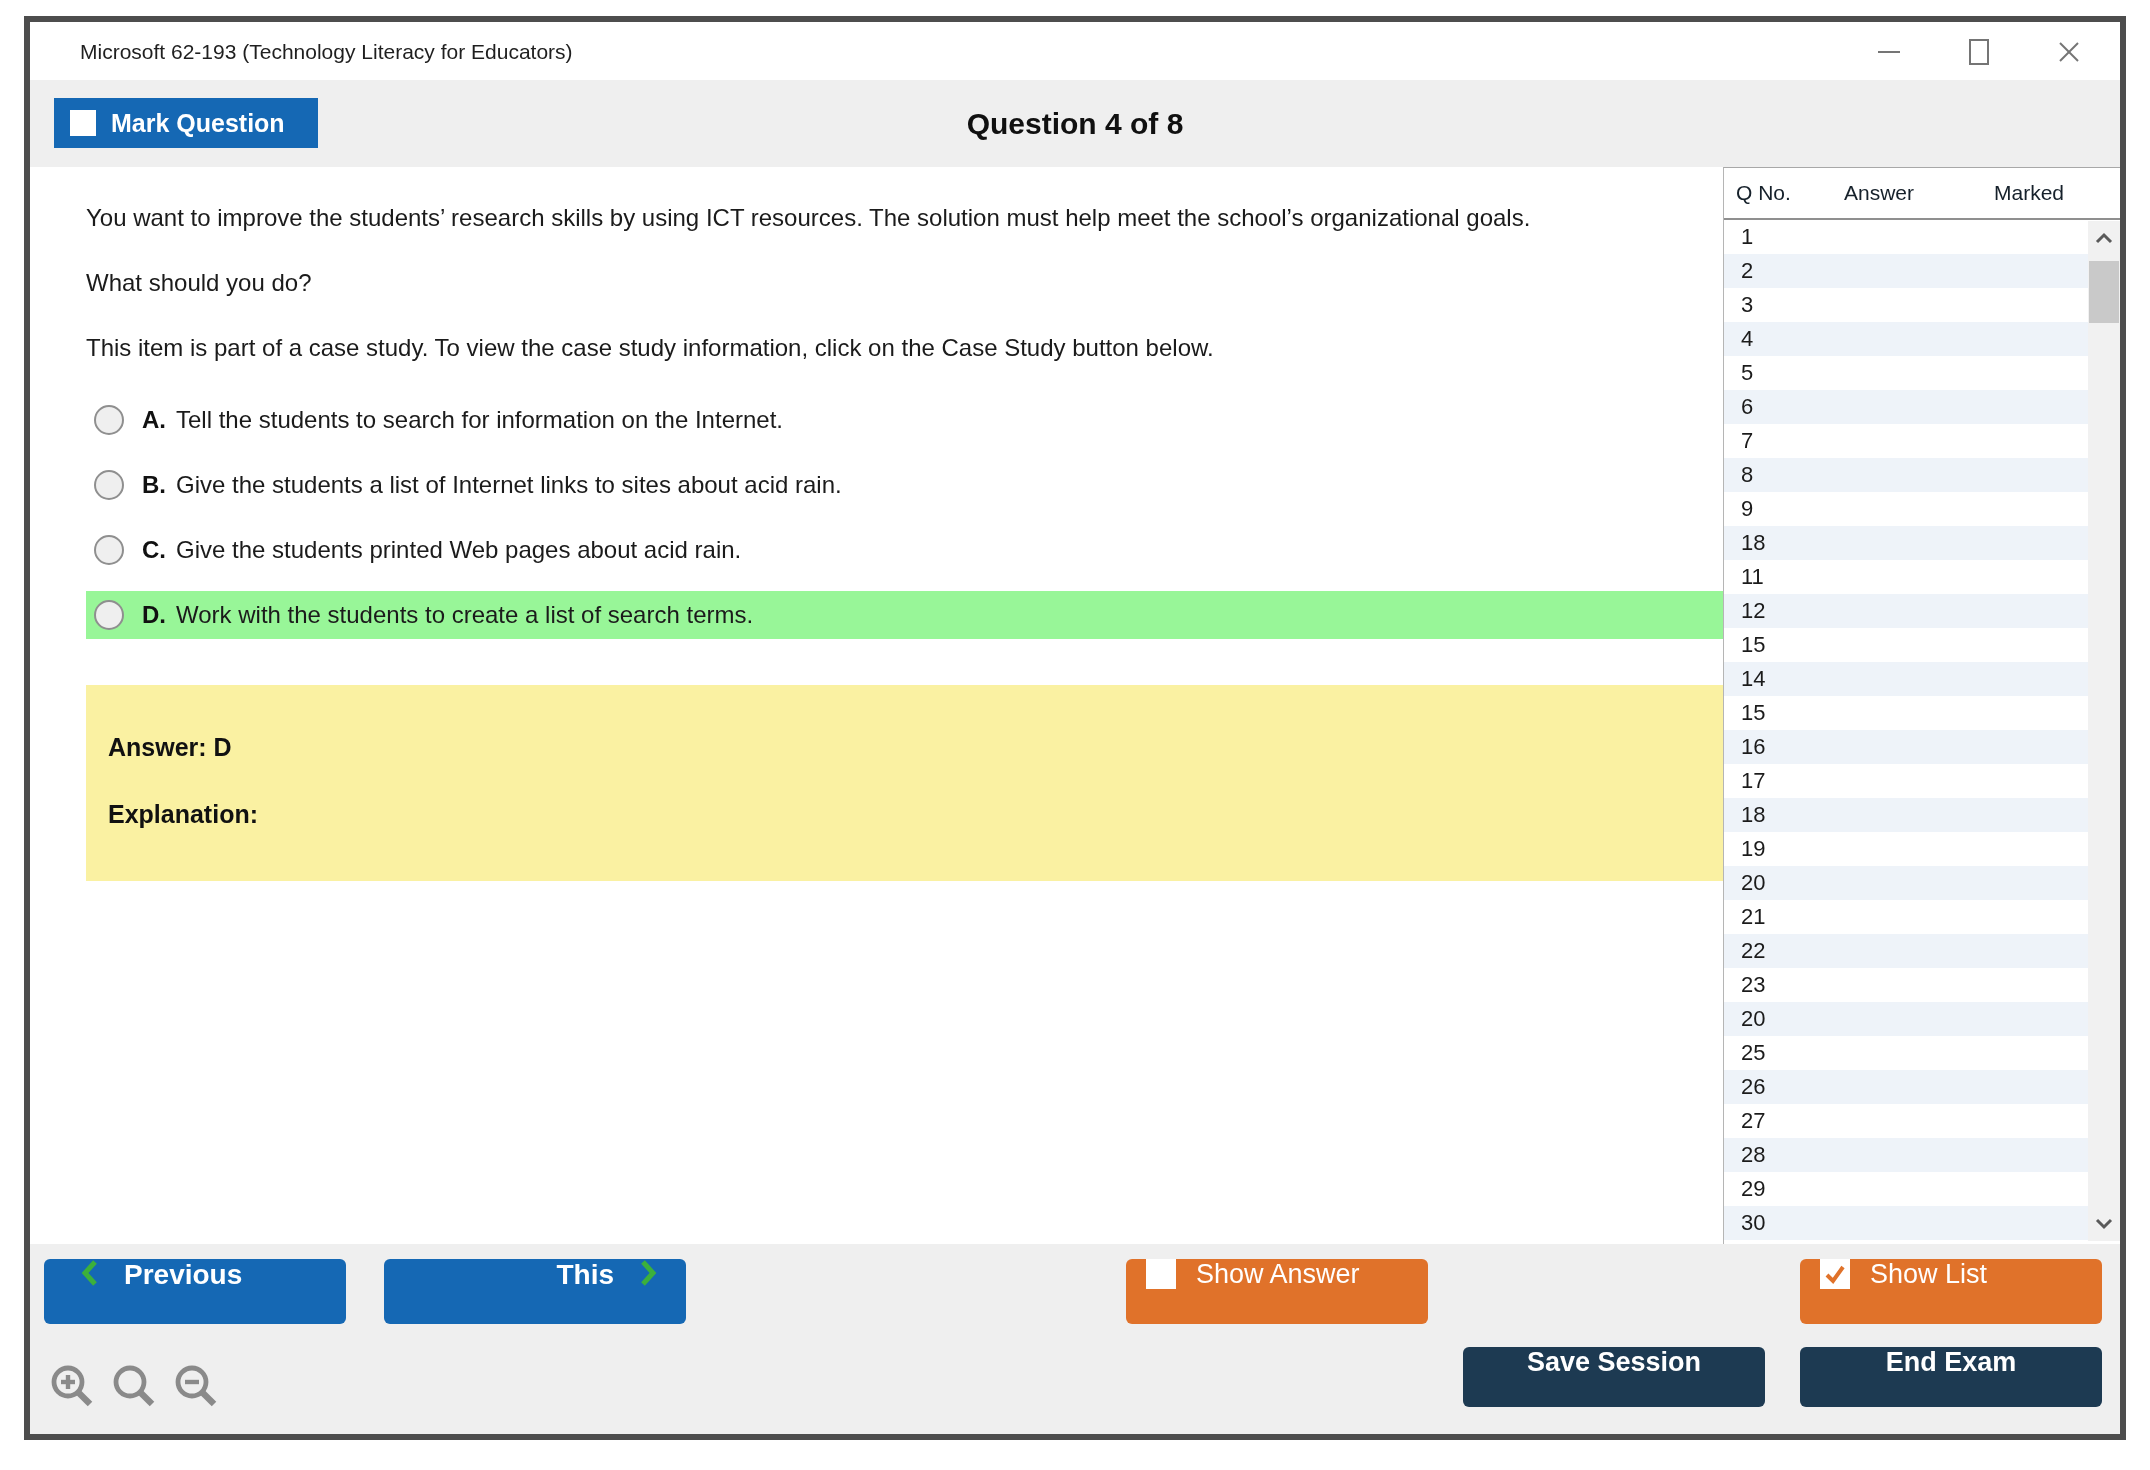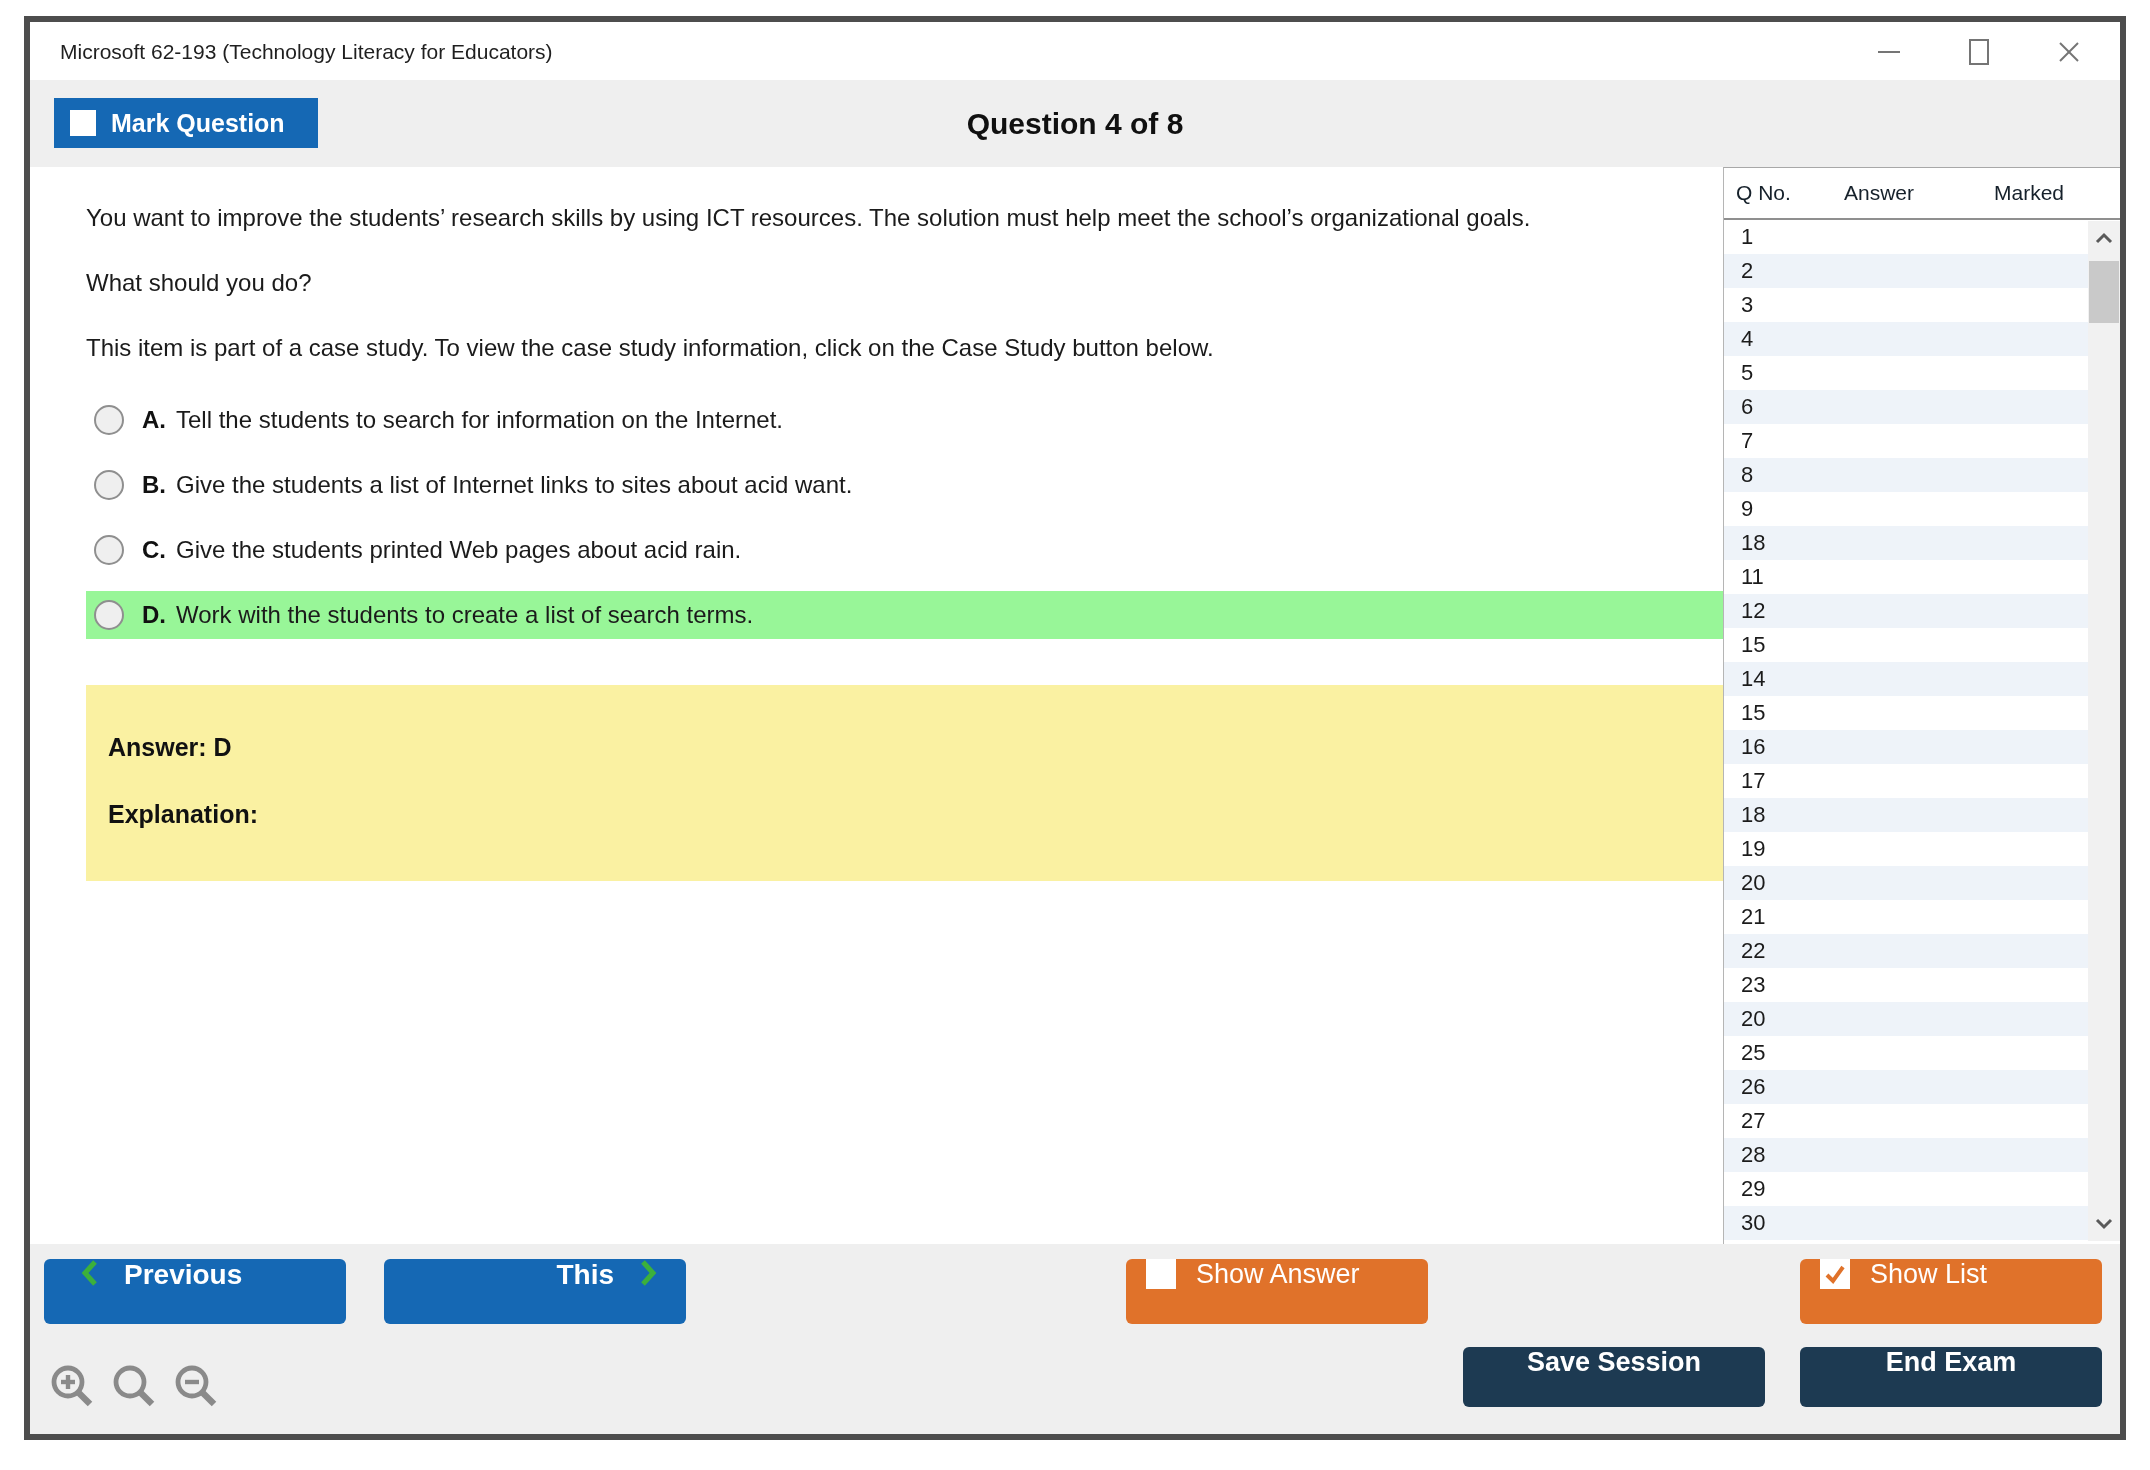--- a/index.html
+++ b/index.html
@@ -2,21 +2,21 @@
 <html><head>
 <meta charset="utf-8">
 <style>
   * { margin:0; padding:0; box-sizing:border-box; }
   html,body { width:2150px; height:1470px; background:#ffffff; font-family:"Liberation Sans", sans-serif; }
   .window { position:absolute; left:24px; top:16px; width:2102px; height:1424px;
             border:6px solid #4d4d4d; background:#ffffff; }
 
   
   .titlebar { position:absolute; left:0; top:0; width:2090px; height:59px; background:#ffffff;
-              display:flex; align-items:center; justify-content:space-between; }
+              display:flex; align-items:center; justify-content:space-between;padding-left:20px; }
   .title { margin-left:30px; font-size:21px; color:#1f1f1f; }
   .controls { display:flex; align-items:center; gap:60px; margin-right:36px; }
   .ctrl { display:flex; align-items:center; justify-content:center; width:30px; height:30px; }
   .ctrl-min-bar { width:22px; border-top:2px solid #757575; }
   .ctrl-max-box { width:20px; height:26px; border:2px solid #757575; }
 
   
   .header-band { position:absolute; left:0; top:58px; width:2090px; height:87px; background:#efefef; }
   .counter { position:absolute; left:0; right:0; top:0; height:87px; display:flex;
              align-items:center; justify-content:center; font-size:30px; font-weight:bold; color:#101010; }
@@ -118,21 +118,21 @@
 
       <div class="options">
         <div class="option">
           <div class="radio"></div>
           <span class="opt-letter">A.</span>
           <span class="opt-text">Tell the students to search for information on the Internet.</span>
         </div>
         <div class="option">
           <div class="radio"></div>
           <span class="opt-letter">B.</span>
-          <span class="opt-text">Give the students a list of Internet links to sites about acid want.</span>
+          <span class="opt-text">Give the students a list of Internet links to sites about acid rain.</span>
         </div>
         <div class="option">
           <div class="radio"></div>
           <span class="opt-letter">C.</span>
           <span class="opt-text">Give the students printed Web pages about acid rain.</span>
         </div>
         <div class="option highlighted">
           <div class="radio"></div>
           <span class="opt-letter">D.</span>
           <span class="opt-text">Work with the students to create a list of search terms.</span>

